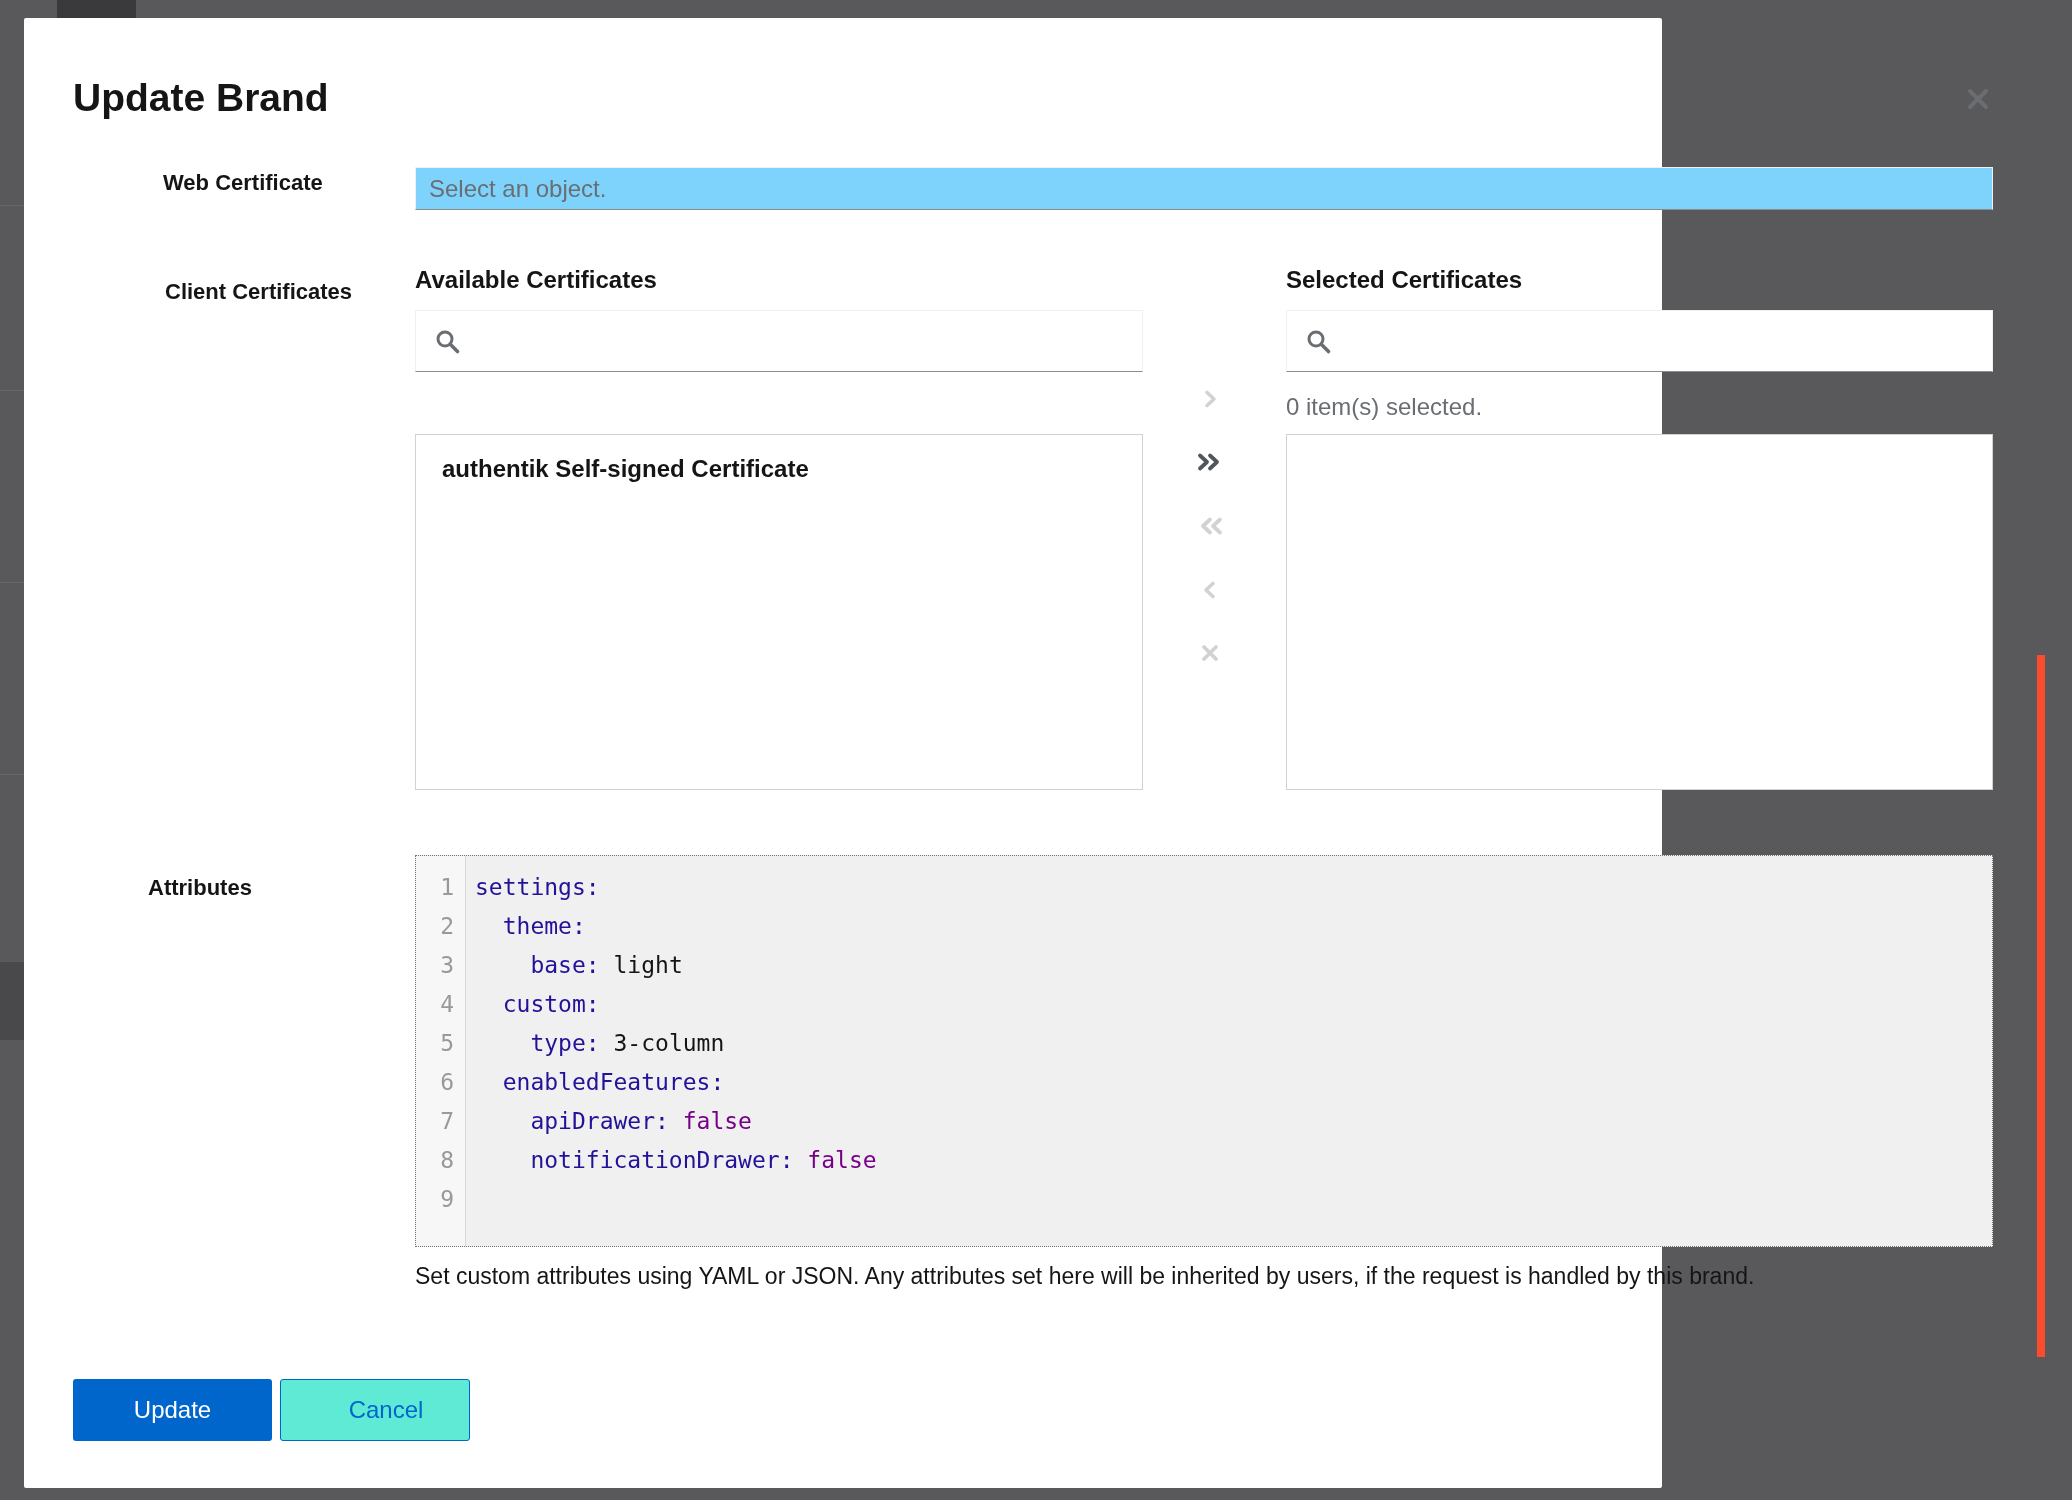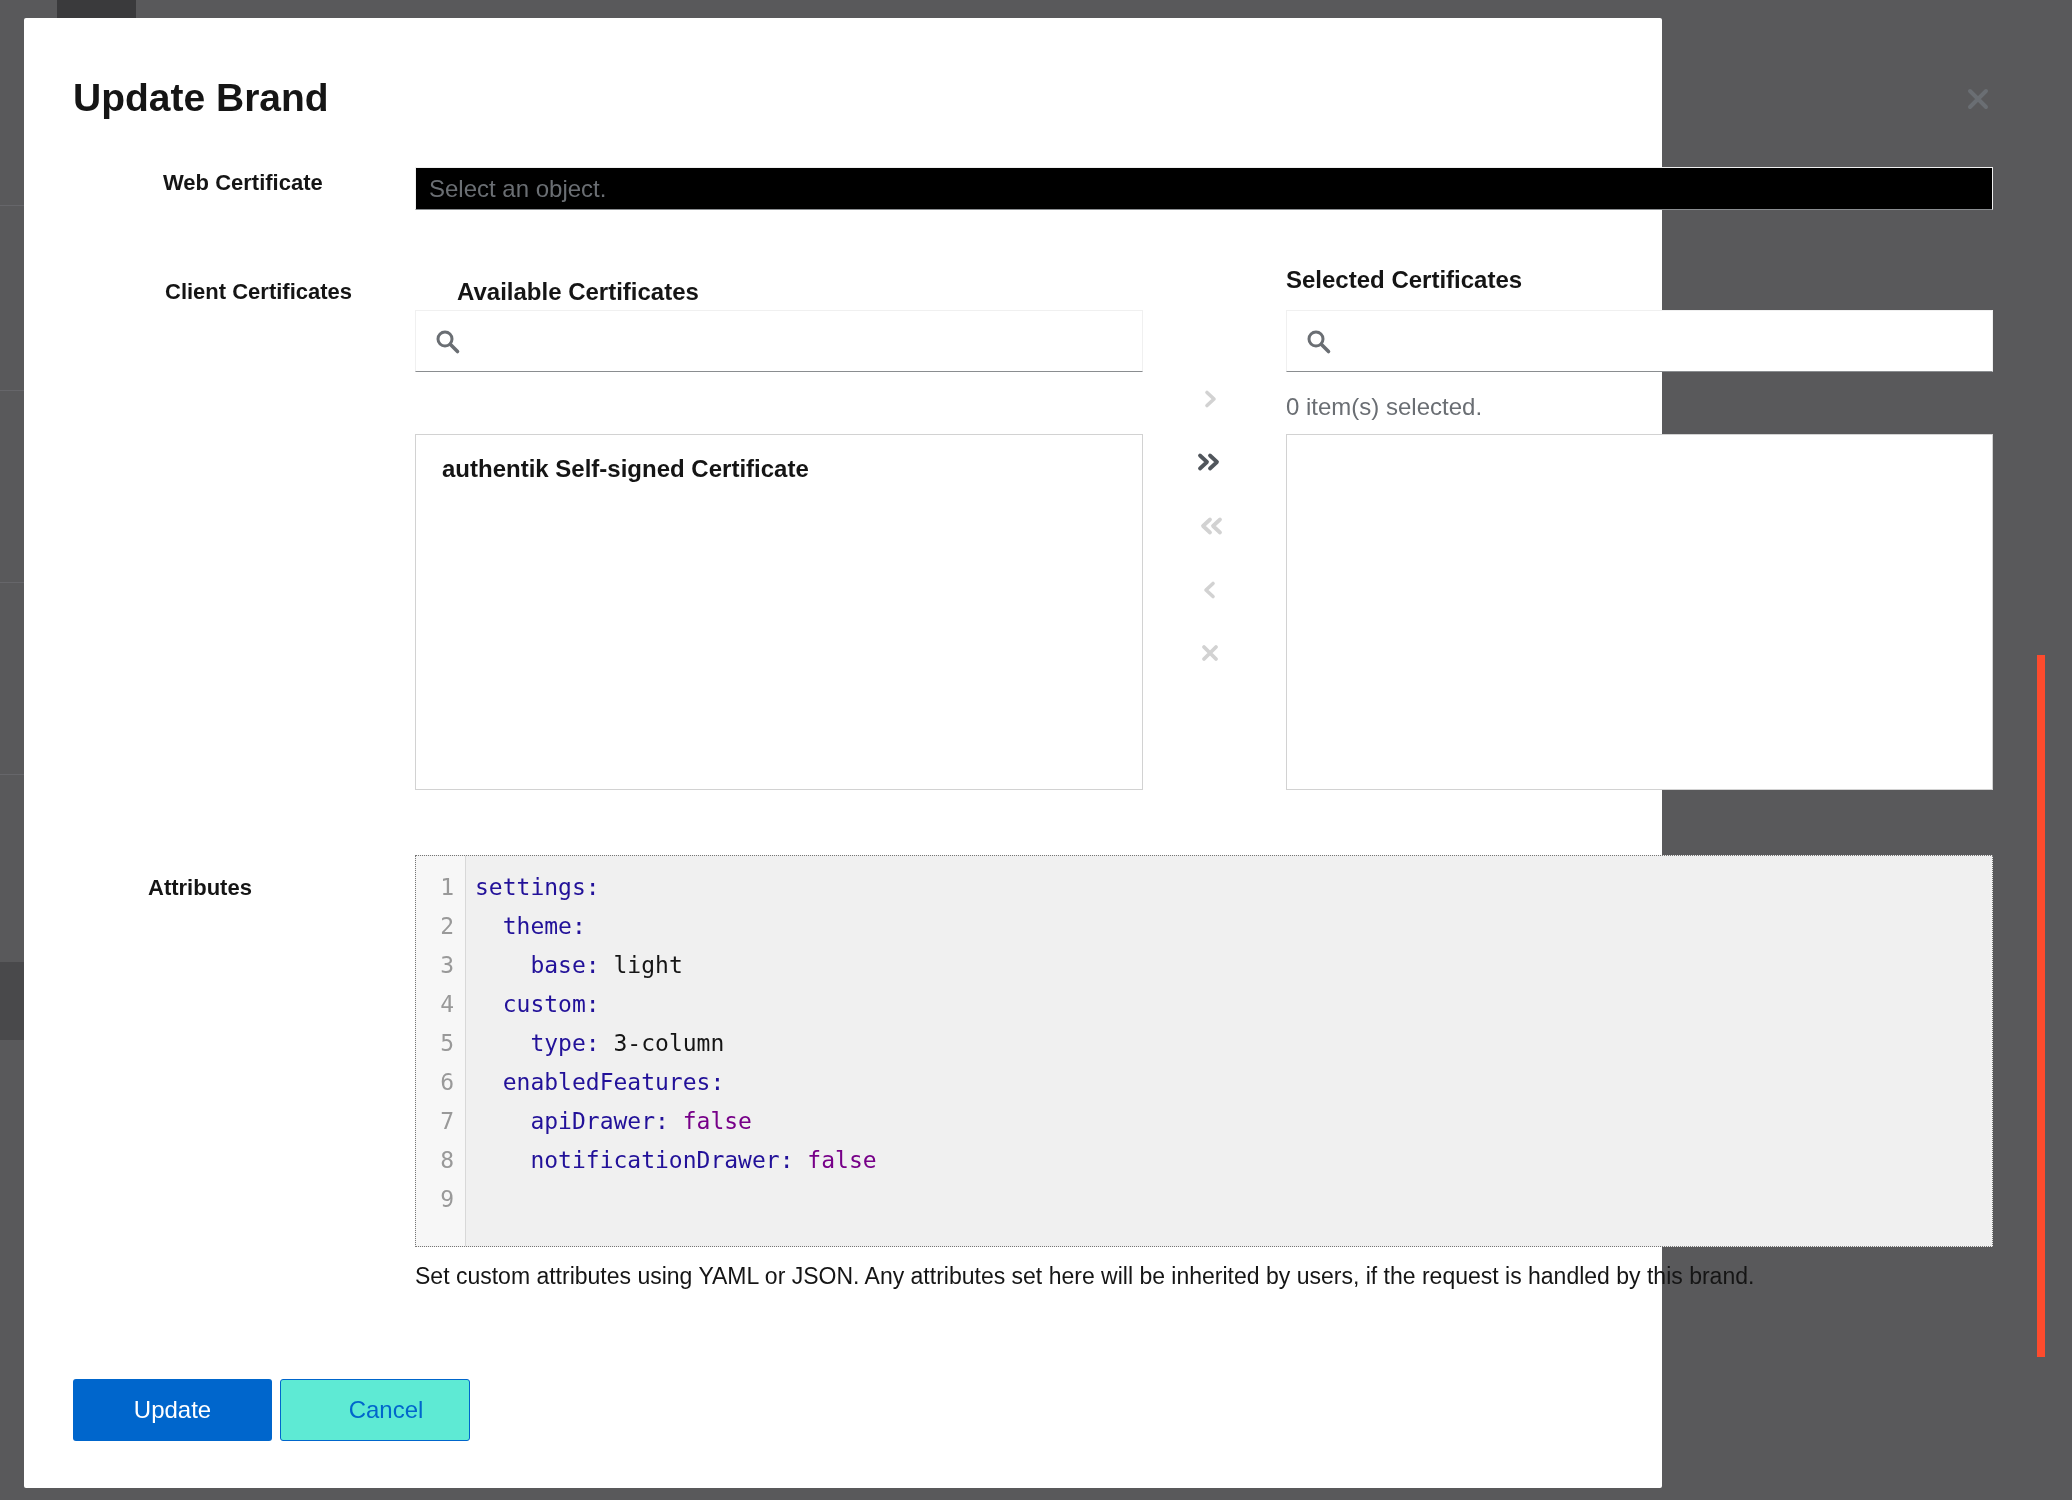--- a/index.html
+++ b/index.html
@@ -31,27 +31,27 @@
   .form-label{
     position:absolute;font-size:22px;font-weight:700;color:#151515;line-height:26px;
   }
   .lbl-web{left:139px;top:152px;}
   .lbl-client{left:141px;top:261px;}
   .lbl-attr{left:124px;top:857px;}
 
   .col-header{
     position:absolute;font-size:24px;font-weight:700;color:#151515;line-height:28px;
   }
-  .hdr-available{left:391px;top:260px;margin-left:42px;}
+  .hdr-available{left:391px;top:248px;}
   .hdr-selected{left:1262px;top:248px;}
 
   
   .select-box{
     position:absolute;left:391px;top:149px;width:1578px;height:43px;box-sizing:border-box;
-    background:#000000;border:1px solid #f0f0f0;border-bottom:1px solid #8a8d90;
+    background:#7dd3fc;border:1px solid #f0f0f0;border-bottom:1px solid #8a8d90;
     display:flex;align-items:center;padding:0 13px;cursor:pointer;
   }
   .select-box .placeholder{font-size:24px;color:#6a6e73;}
 
   
   .search-box{
     position:absolute;width:728px;height:62px;box-sizing:border-box;
     background:#fff;border:1px solid #f0f0f0;border-bottom:1px solid #8a8d90;
     display:flex;align-items:center;padding:0 18px;gap:14px;
   }

